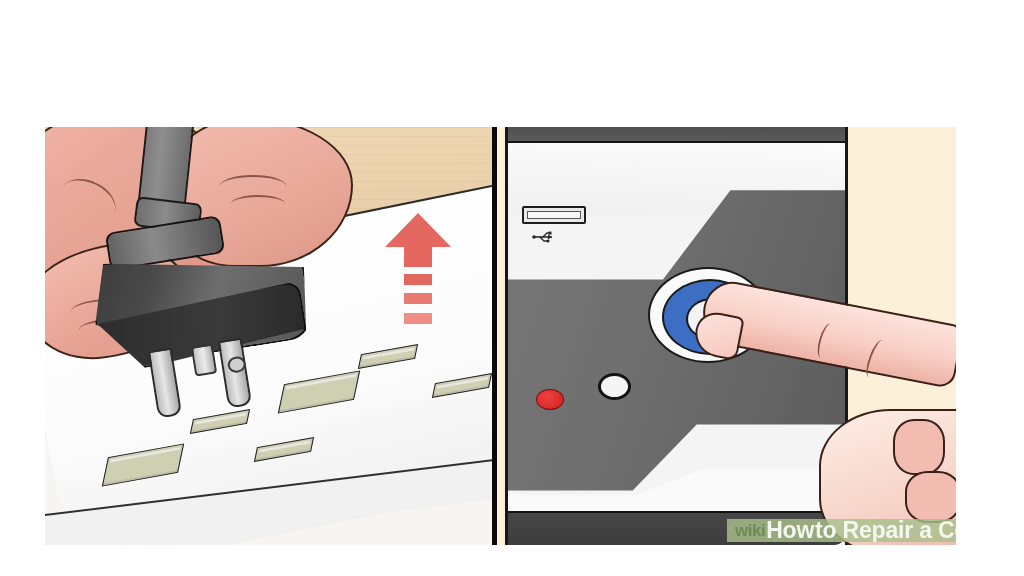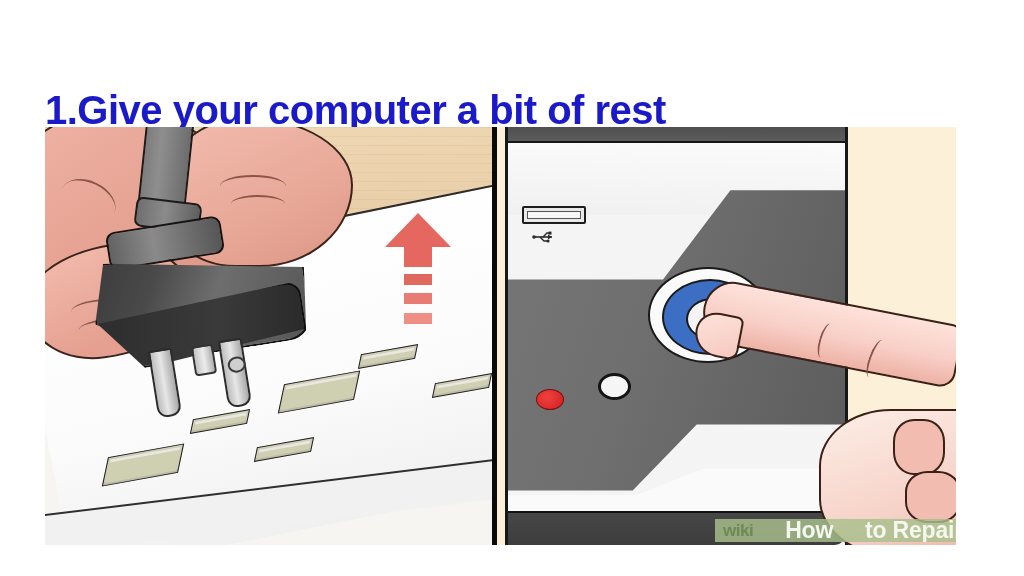--- a/index.html
+++ b/index.html
@@ -365,49 +365,47 @@
     border: 2px solid #3a2017;
     border-radius: 40%;
     z-index: 8;
   }
   .finger-fold.f1 { left: 396px; top: 292px; width: 52px; height: 56px; }
   .finger-fold.f2 { left: 408px; top: 344px; width: 56px; height: 52px; }
 
   
   .watermark {
     position: absolute;
-    left: 218px; bottom: 3px;
+    left: 230px; bottom: 3px;
     width: 288px; height: 23px;
     background: rgba(168,192,140,0.82);
     z-index: 30;
     display: flex;
     align-items: center;
     padding-left: 8px;
     white-space: nowrap;
     overflow: hidden;
-    gap: 31px;
   }
   .wm-wiki {
     font-size: 17px; font-weight: bold;
     color: #6d8a55;
     letter-spacing: -0.5px;
   }
   .wm-rest {
     font-size: 23px; font-weight: bold;
     color: #f3f7ee;
     letter-spacing: -0.2px;
     margin-left: 1px;
   }
 </style>
 </head>
 <body>
 
 <div id="slide">
 
-  <h1 id="slide-title">1.Give your computer a bit of rest</h1>
 
   <div id="illustration" aria-label="Two-panel wikiHow illustration: unplugging a power cord from a power strip, and pressing a computer tower power button">
 
     <div class="panel-left" aria-label="Unplug the power cord from the power strip">
 
       <div class="wood"></div>
 
       <div class="strip"></div>
       <div class="strip-edge"></div>
 

